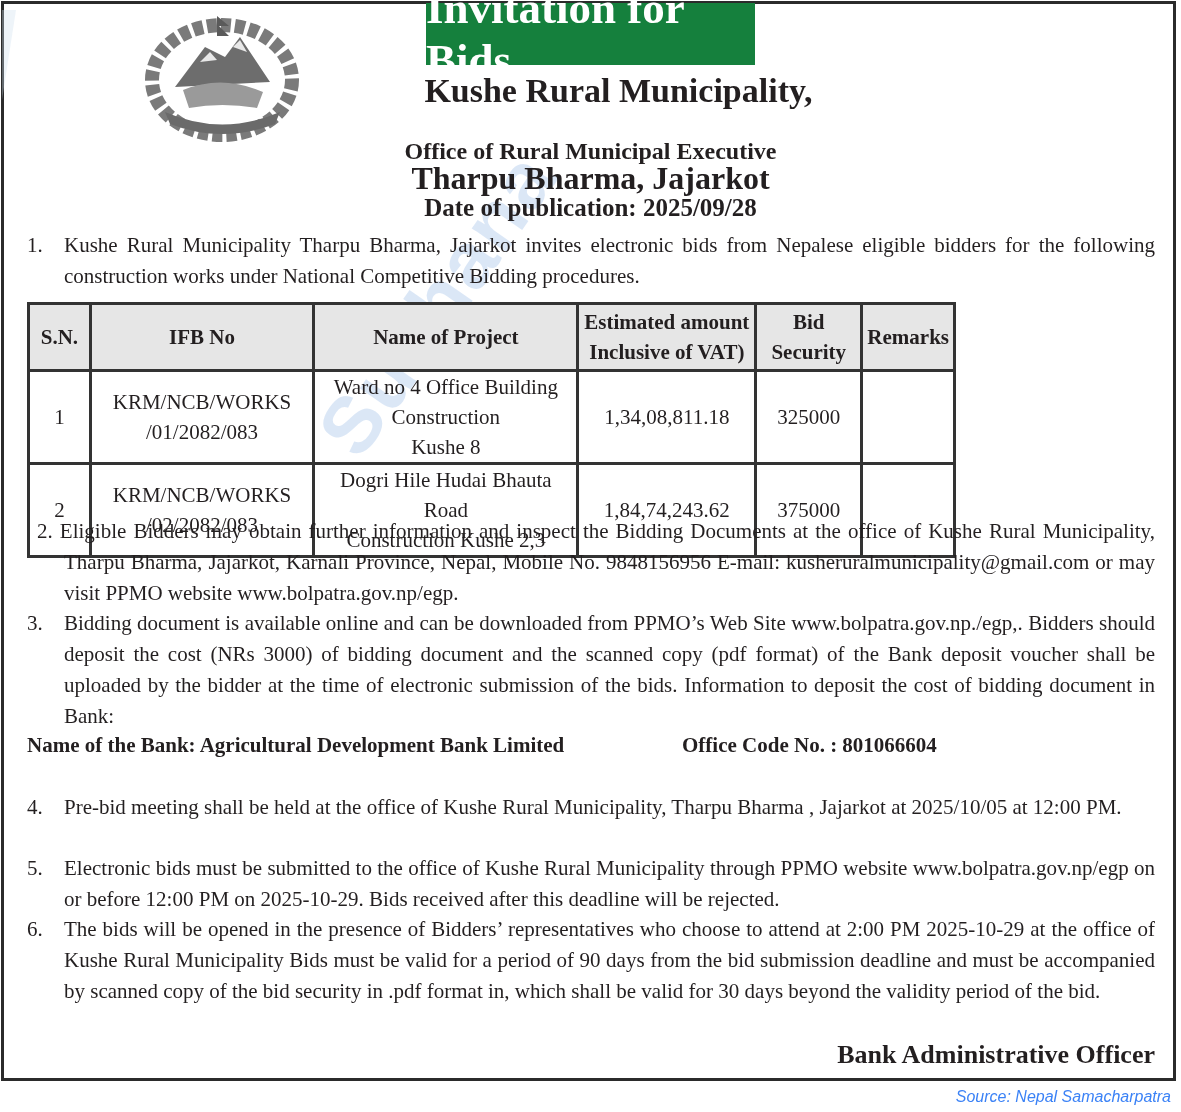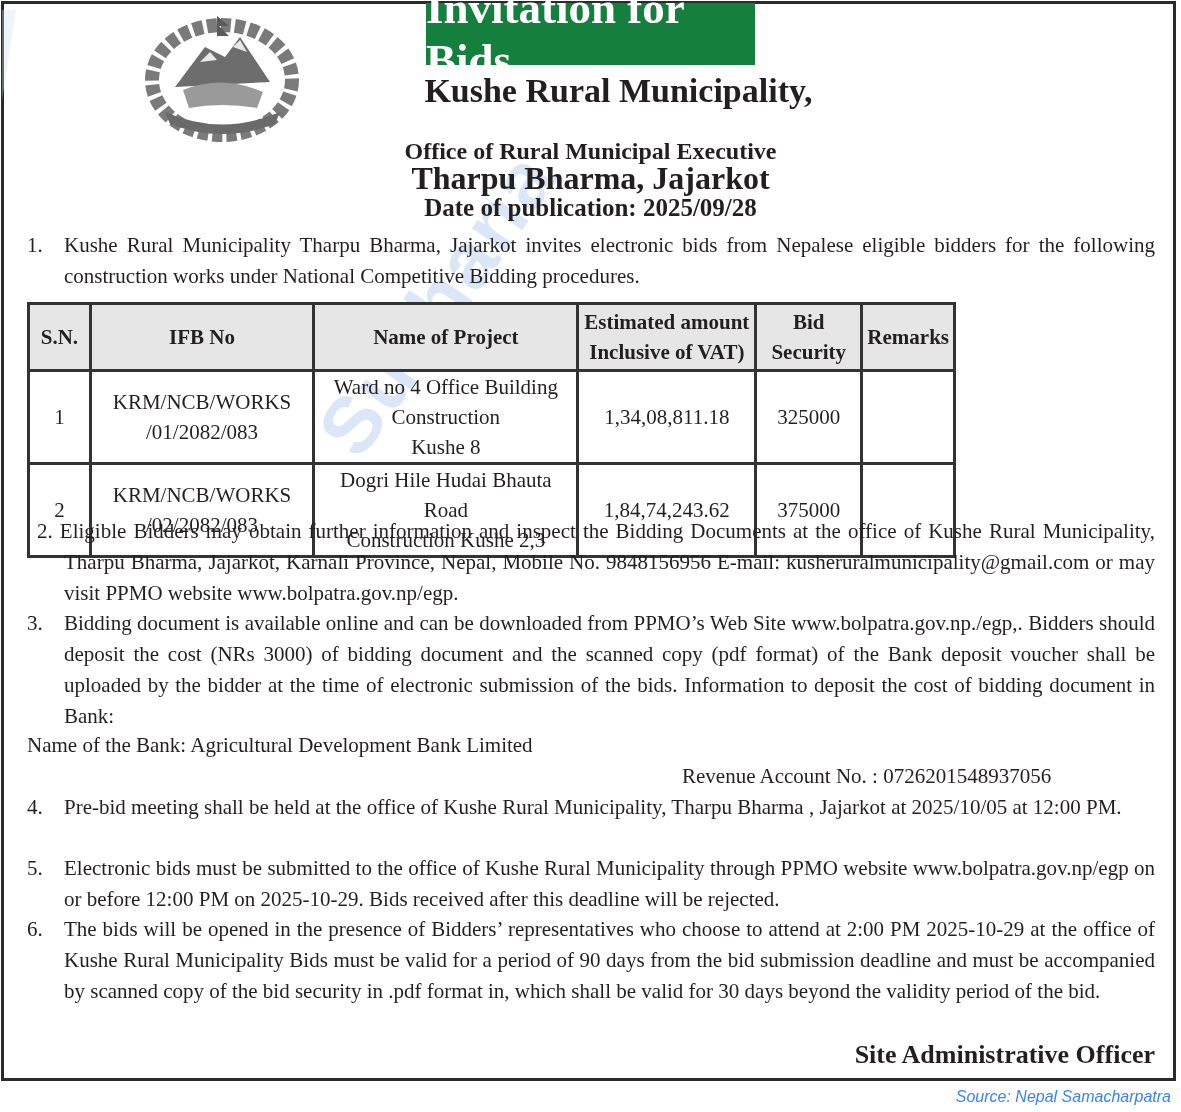--- a/index.html
+++ b/index.html
@@ -22,21 +22,21 @@
   .p2 { top: 516px; }
   .p2 .txt { text-indent: -27px; padding-left: 37px; }
   .p3 { top: 608px; }
   .p4 { top: 792px; }
   .p5 { top: 853px; }
   .p6 { top: 914px; }
   table.bids { position: absolute; left: 27px; top: 302px; width: 929px; border-collapse: collapse; font-size: 21px; }
   table.bids th, table.bids td { border: 3px solid #333; text-align: center; padding: 0 4px; line-height: 30px; }
   table.bids th { background: #e6e6e6; font-weight: bold; height: 64px; }
   table.bids td { height: 62px; }
-  .bank { position: absolute; left: 27px; font-weight: normal; font-size: 21px; }
+  .bank { position: absolute; left: 27px; font-weight: bold; font-size: 21px; }
   .bank .right { position: absolute; left: 655px; white-space: nowrap; }
   .bank1 { top: 733px; width: 1130px; }
   .bank2 { top: 764px; width: 1130px; }
   .signature { position: absolute; right: 26px; top: 1040px; font-weight: bold; font-size: 26px; }
   .source { position: absolute; right: 10px; top: 1088px; font-family: "Liberation Sans", sans-serif; font-style: italic; font-size: 16px; color: #3b82f6; }
 </style>
 </head>
 <body>
 
 <div class="frame"></div>
@@ -113,34 +113,34 @@
   <span class="txt"><span>2.</span> <span>Eligible Bidders may obtain further information and inspect the Bidding Documents at the office of Kushe Rural Municipality, Tharpu Bharma, Jajarkot, Karnali Province, Nepal, Mobile No. 9848156956 E-mail: kusheruralmunicipality@gmail.com or may visit PPMO website www.bolpatra.gov.np/egp.</span></span>
 </div>
 
 <div class="para p3">
   <span class="num">3.</span>
   <span class="txt">Bidding document is available online and can be downloaded from PPMO’s Web Site www.bolpatra.gov.np./egp,. Bidders should deposit the cost (NRs 3000) of bidding document and the scanned copy (pdf format) of the Bank deposit voucher shall be uploaded by the bidder at the time of electronic submission of the bids. Information to deposit the cost of bidding document in Bank:</span>
 </div>
 
 <div class="bank bank1">
   <span>Name of the Bank: Agricultural Development Bank Limited</span>
+  <span class="right">Office  Code  No. : 801066604</span>
 </div>
 <div class="bank bank2">
-  <span class="right">Revenue Account No. : 0726201548937056</span>
 </div>
 
 <div class="para p4">
   <span class="num">4.</span>
   <span class="txt">Pre-bid meeting shall be held at the office of Kushe Rural Municipality, Tharpu Bharma ,  Jajarkot at  2025/10/05 at 12:00 PM.</span>
 </div>
 
 <div class="para p5">
   <span class="num">5.</span>
   <span class="txt">Electronic bids must be submitted to the office of Kushe Rural Municipality through PPMO website www.bolpatra.gov.np/egp on or before 12:00 PM on 2025-10-29. Bids received after this deadline will be rejected.</span>
 </div>
 
 <div class="para p6">
   <span class="num">6.</span>
   <span class="txt">The bids will be opened in the presence of Bidders’ representatives who choose to attend at 2:00 PM 2025-10-29 at the office of Kushe Rural Municipality Bids must be valid for a period of 90 days from the bid submission deadline and must be accompanied by scanned copy of the bid security in .pdf format in, which shall be valid for 30 days beyond the validity period of the bid.</span>
 </div>
 
-<div class="signature">Site Administrative Officer</div>
+<div class="signature">Bank Administrative Officer</div>
 <div class="source">Source: Nepal Samacharpatra</div>
 
 </body></html>

